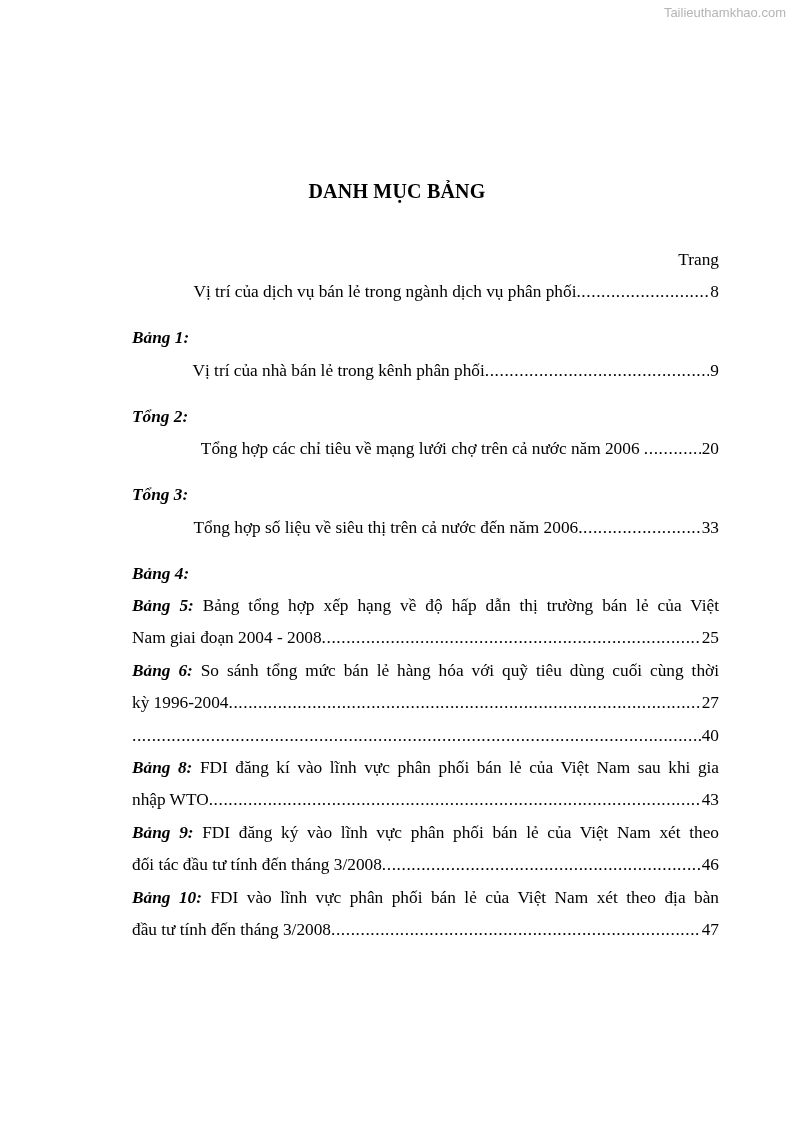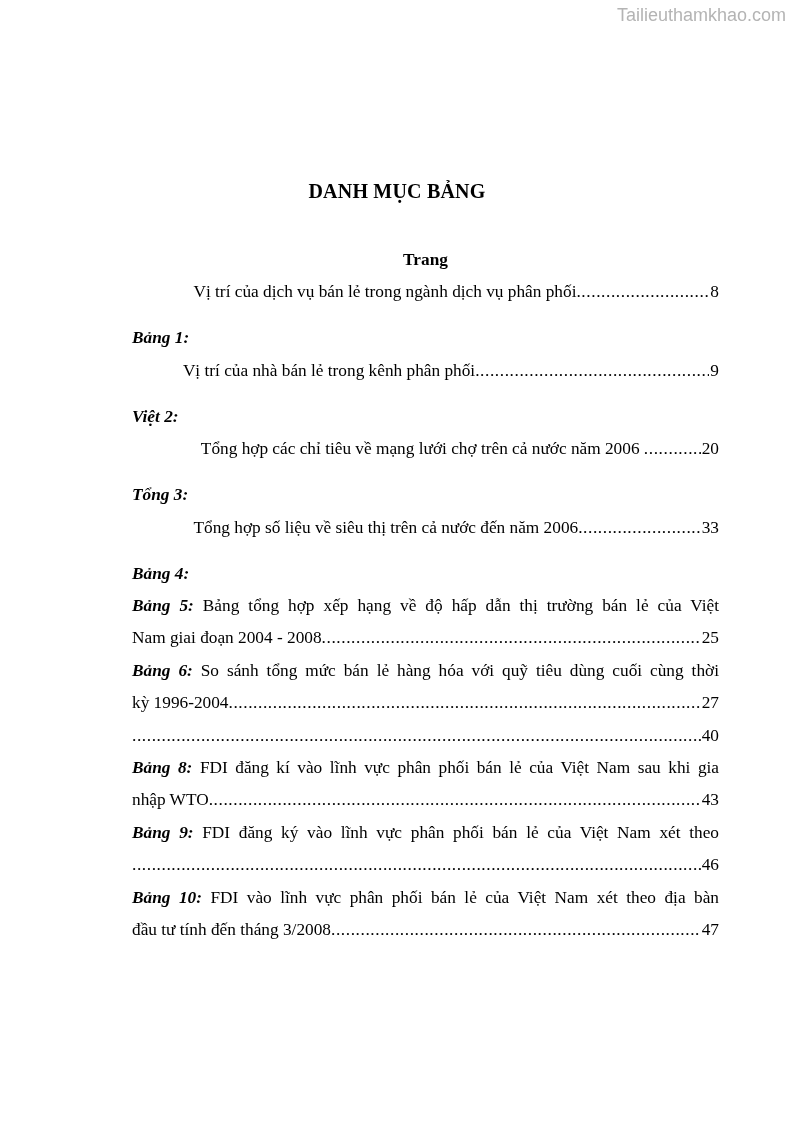--- a/index.html
+++ b/index.html
@@ -4,31 +4,31 @@
 <style>
   html, body { margin: 0; padding: 0; background: #ffffff; }
   body {
     width: 794px; height: 1123px; position: relative; overflow: hidden;
     font-family: "Liberation Serif", "DejaVu Serif", serif;
     color: #000000;
   }
   .watermark {
     position: absolute; top: 5px; right: 8px;
     font-family: "Liberation Sans", "DejaVu Sans", sans-serif;
-    font-size: 18px; color: #b4b4b4;
+    font-size: 13px; color: #b4b4b4;
   }
   .title {
     position: absolute; top: 180px; left: 0; width: 794px;
     text-align: center; font-weight: bold; font-size: 20px; letter-spacing: 0.2px;
   }
   .toc {
     position: absolute; left: 132px; width: 587px; top: 244px;
     font-size: 17.3px; line-height: 32.4px;
   }
-  .trang-header { text-align: center; font-weight: bold; }
+  .trang-header { text-align: right; font-weight: normal; }
   .line { display: flex; white-space: nowrap; }
   .line.plain { display: block; text-align: justify; text-align-last: justify; }
   .lbl { font-weight: bold; font-style: italic; margin-top: 46px; }
   .fill { flex: 1 1 auto; overflow: hidden; white-space: nowrap; }
   .fill::after {
     content: "........................................................................................................................................................................................................................";
     letter-spacing: 0.6px;
   }
   .pg { flex: 0 0 auto; padding-left: 1px; }
   .txt { flex: 0 0 auto; }
@@ -41,21 +41,21 @@
 <div class="title">DANH MỤC BẢNG</div>
 
 <div class="toc">
   <div class="trang-header">Trang</div>
 
   <div class="line">
     <span class="lbl">Bảng 1:</span>&nbsp;<span class="txt">Vị trí của dịch vụ bán lẻ trong ngành dịch vụ phân phối</span><span class="fill"></span><span class="pg">8</span>
   </div>
 
   <div class="line">
-    <span class="lbl">Việt 2:</span>&nbsp;<span class="txt">Vị trí của nhà bán lẻ trong kênh phân phối </span><span class="fill"></span><span class="pg">9</span>
+    <span class="lbl">Tổng 2:</span>&nbsp;<span class="txt">Vị trí của nhà bán lẻ trong kênh phân phối </span><span class="fill"></span><span class="pg">9</span>
   </div>
 
   <div class="line">
     <span class="lbl">Tổng 3:</span>&nbsp;<span class="txt" style="white-space:pre">  Tổng hợp các chỉ tiêu về mạng lưới chợ trên cả nước năm 2006 </span><span class="fill"></span><span class="pg">20</span>
   </div>
 
   <div class="line">
     <span class="lbl">Bảng 4:</span>&nbsp;<span class="txt">Tổng hợp số liệu về siêu thị trên cả nước đến năm 2006</span><span class="fill"></span><span class="pg">33</span>
   </div>
 
@@ -89,20 +89,21 @@
     <div class="line">
         <span class="txt">nhập WTO</span>
         <span class="fill"></span>
         <span class="pg">43</span>
       </div>
   </div>
 
   <div>
     <div class="line plain"><span class="lbl">Bảng 9:</span> <span>FDI đăng ký vào lĩnh vực phân phối bán lẻ của Việt Nam xét theo</span></div>
     <div class="line">
+        <span class="txt">đối tác đầu tư tính đến tháng 3/2008</span>
         <span class="fill"></span>
         <span class="pg">46</span>
       </div>
   </div>
 
   <div>
     <div class="line plain"><span class="lbl">Bảng 10:</span> <span>FDI vào lĩnh vực phân phối bán lẻ của Việt Nam xét theo địa bàn</span></div>
     <div class="line">
         <span class="txt">đầu tư tính đến tháng 3/2008 </span>
         <span class="fill"></span>

